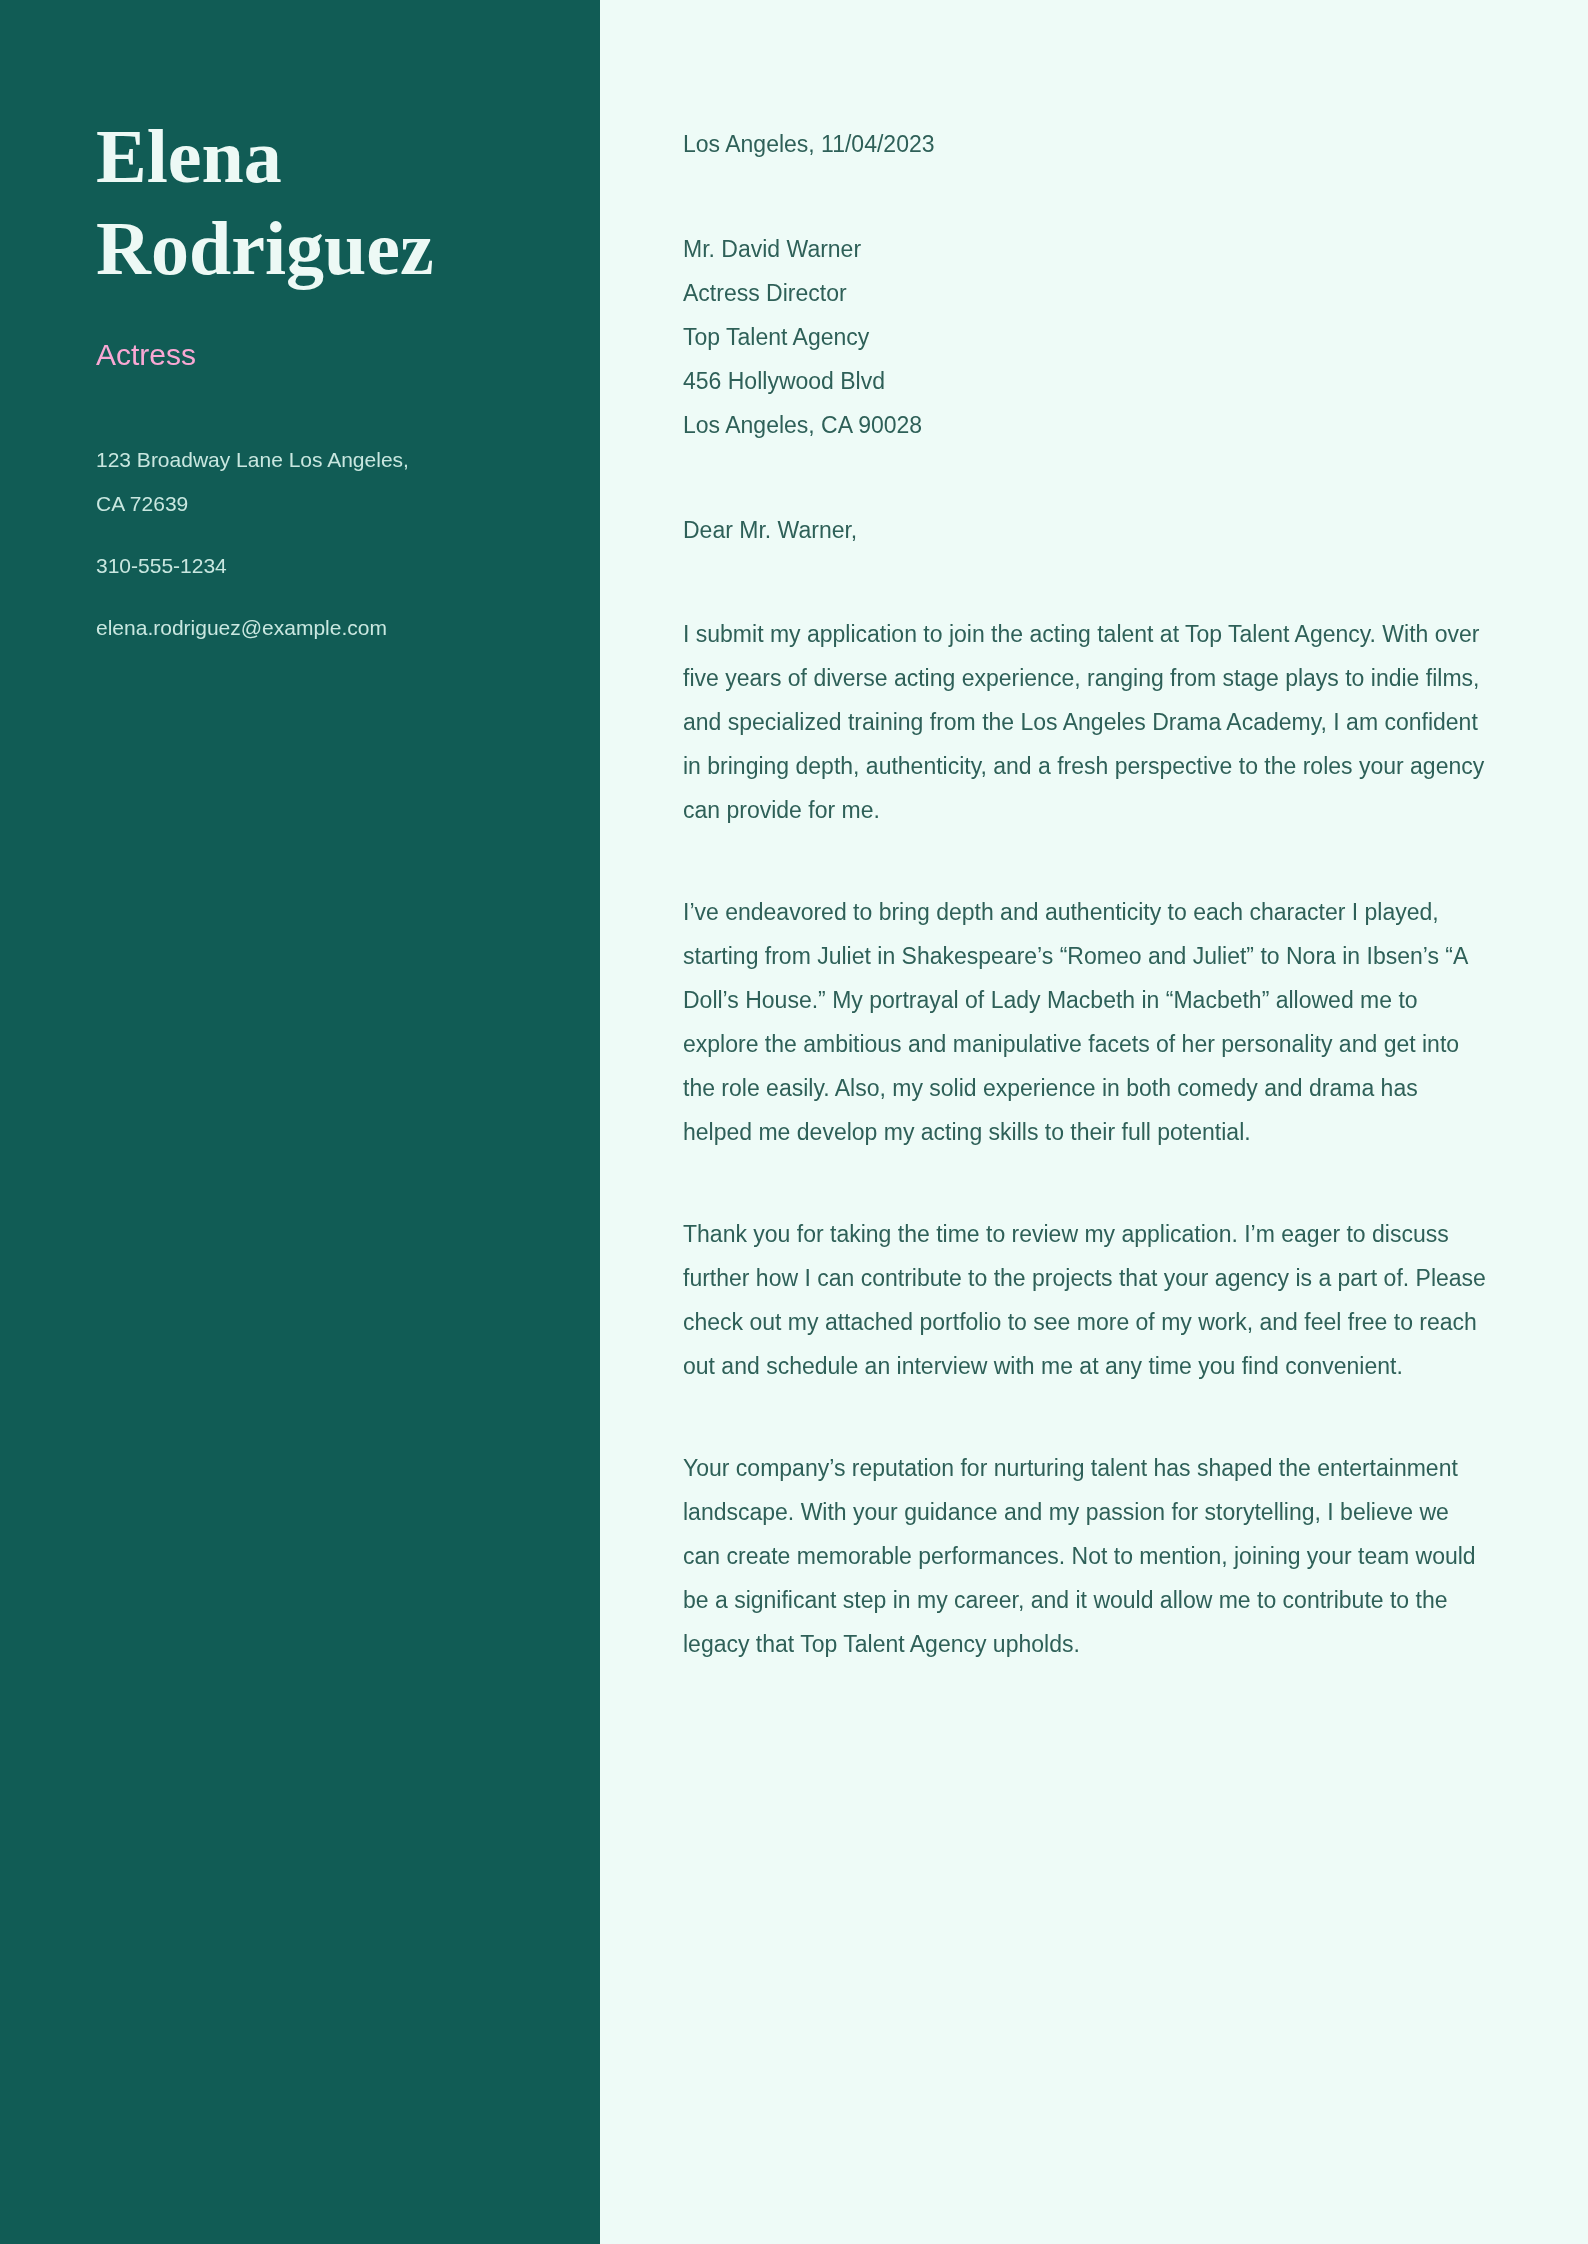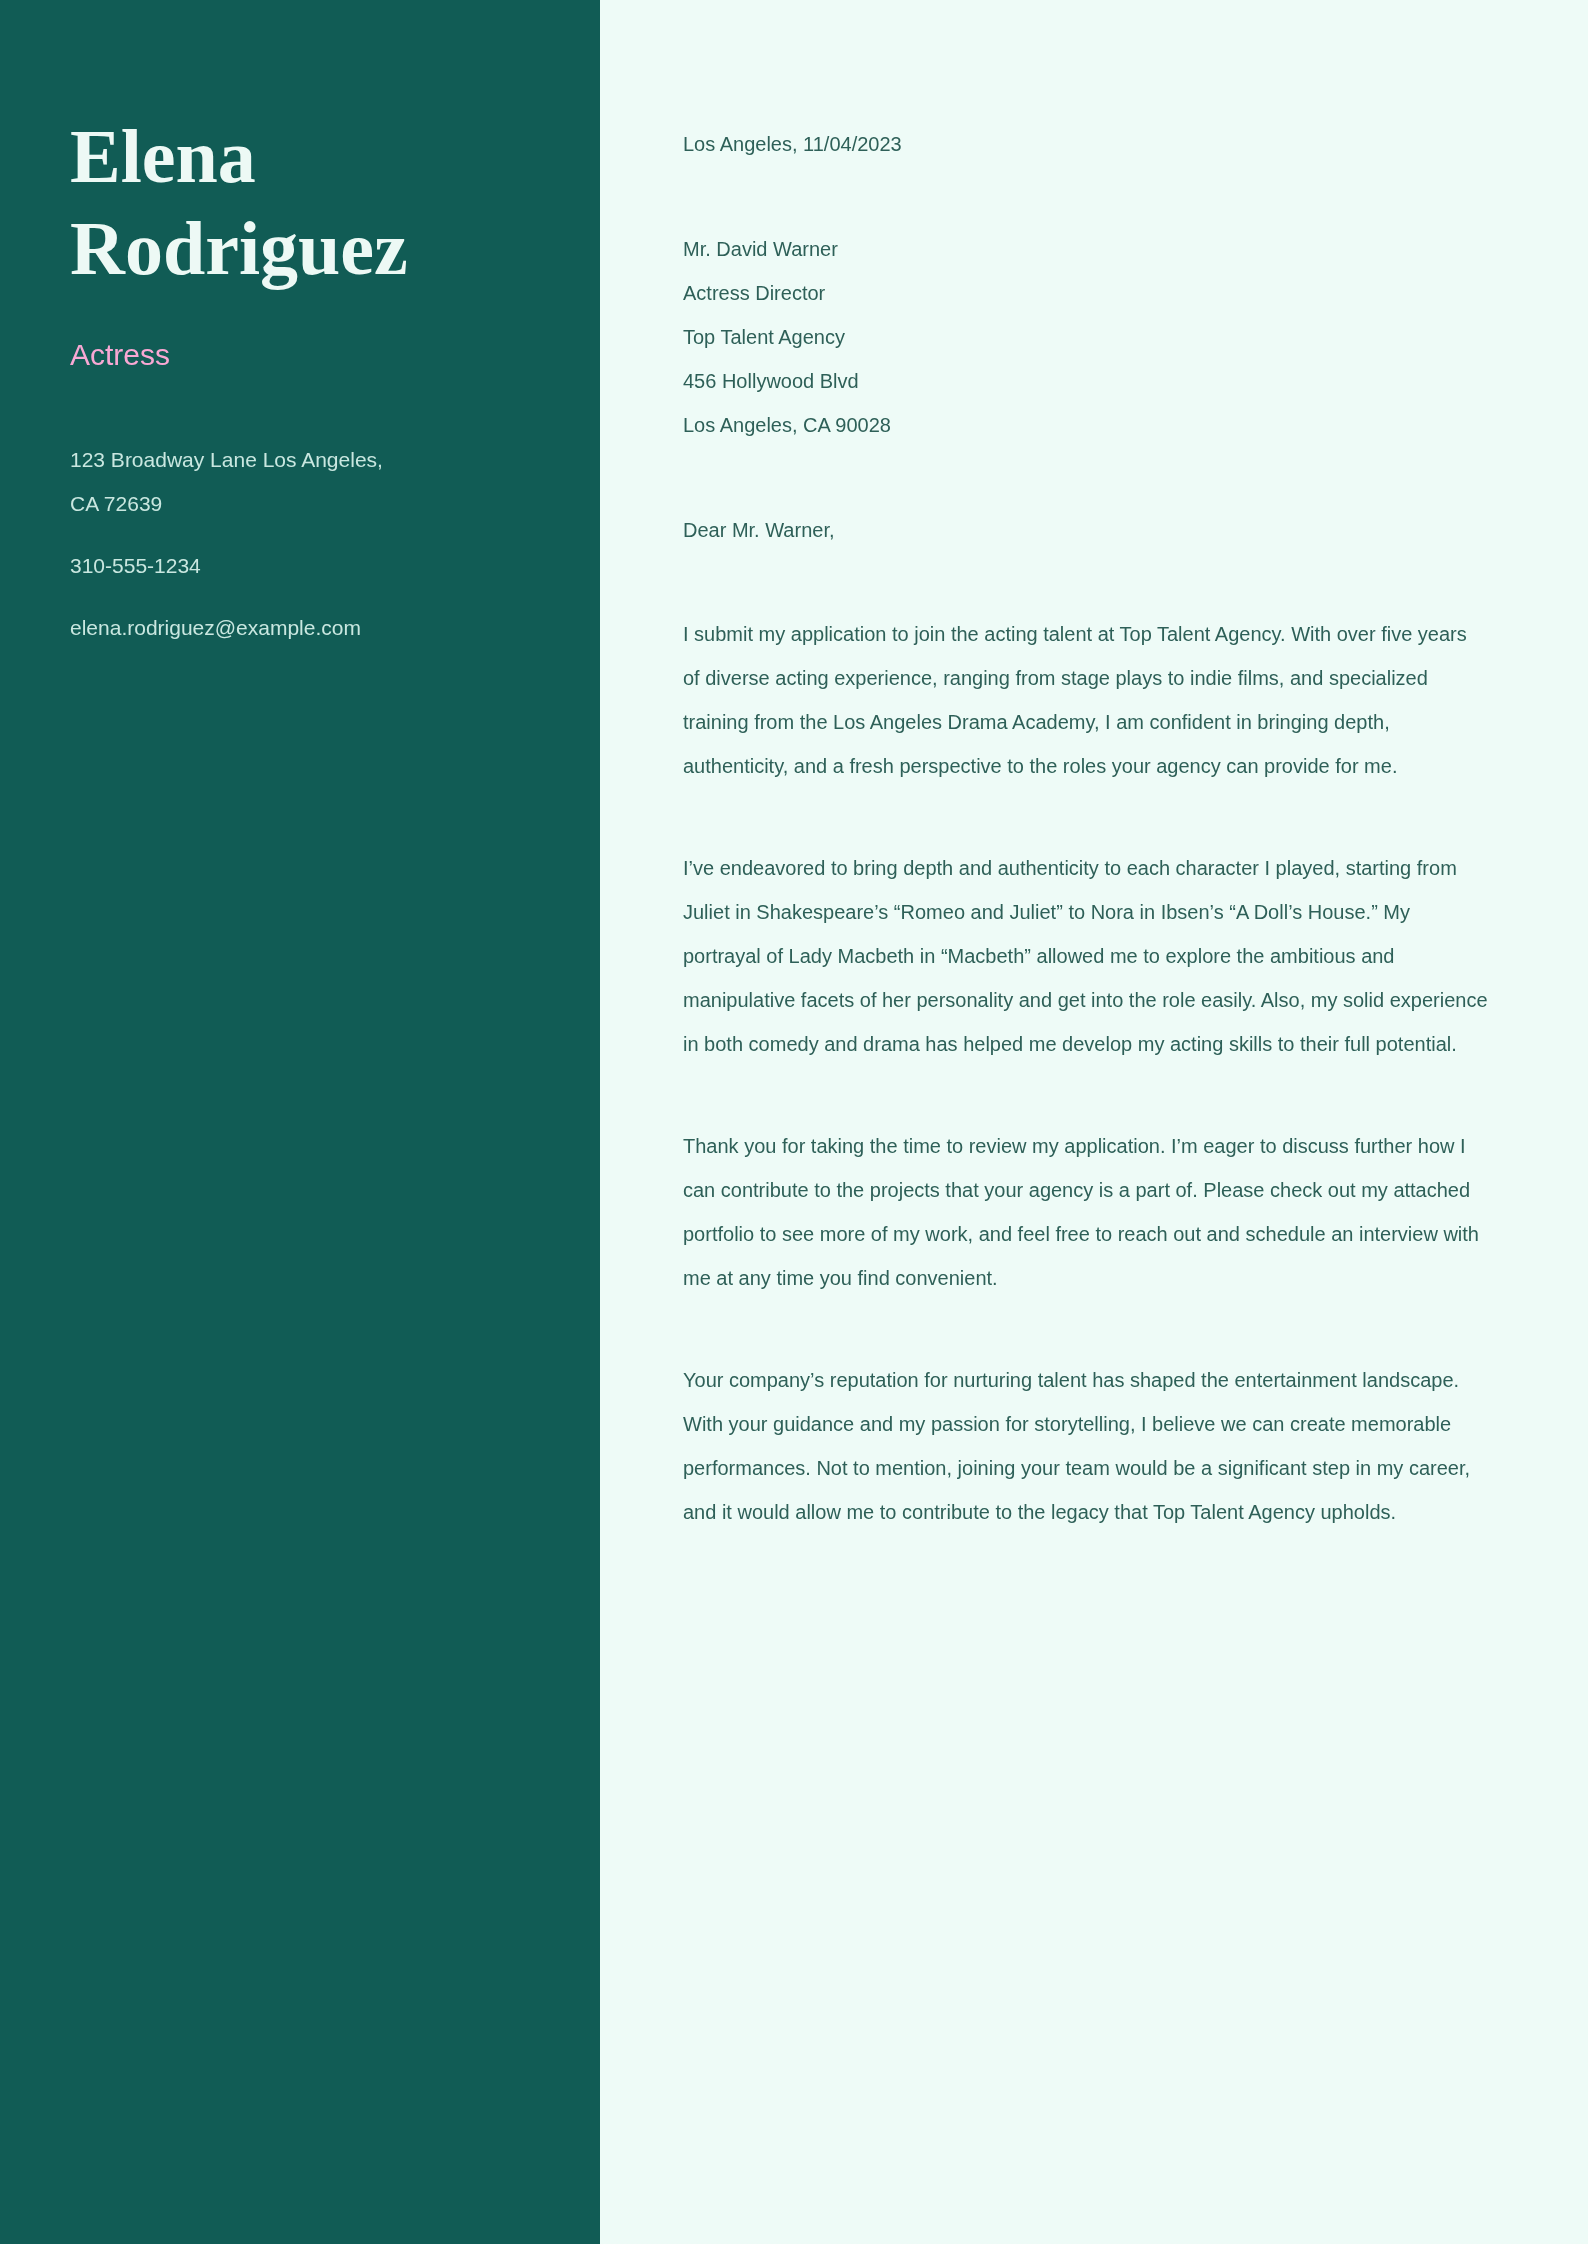--- a/index.html
+++ b/index.html
@@ -13,21 +13,21 @@
     height: 2244px;
     display: flex;
     background: #EEFBF7;
     overflow: hidden;
   }
   
   .sidebar {
     flex: 0 0 600px;
     height: 100%;
     background: #115C55;
-    padding: 110px 88px 0 70px;
+    padding: 110px 88px 0 96px;
   }
   .name {
     margin: 0;
     font-family: "Liberation Serif", serif;
     font-weight: 700;
     font-size: 76px;
     line-height: 92px;
     color: #EDF9F5;
     max-width: 360px;
   }
@@ -43,21 +43,21 @@
     line-height: 44px;
     color: #C9E7E0;
   }
   .contact-item { margin-top: 18px; }
   .contact-item:first-child { margin-top: 0; }
   
   .letter {
     flex: 1 1 auto;
     padding: 122px 100px 0 83px;
     color: #2E6058;
-    font-size: 20px;
+    font-size: 23px;
     line-height: 44px;
   }
   .letter-inner { max-width: 805px; }
   .date { margin-bottom: 61px; }
   .recipient { margin-bottom: 61px; }
   .salutation { margin-bottom: 60px; }
   .letter p { margin: 0 0 58px 0; }
   .letter p:last-child { margin-bottom: 0; }
 </style>
 </head>

